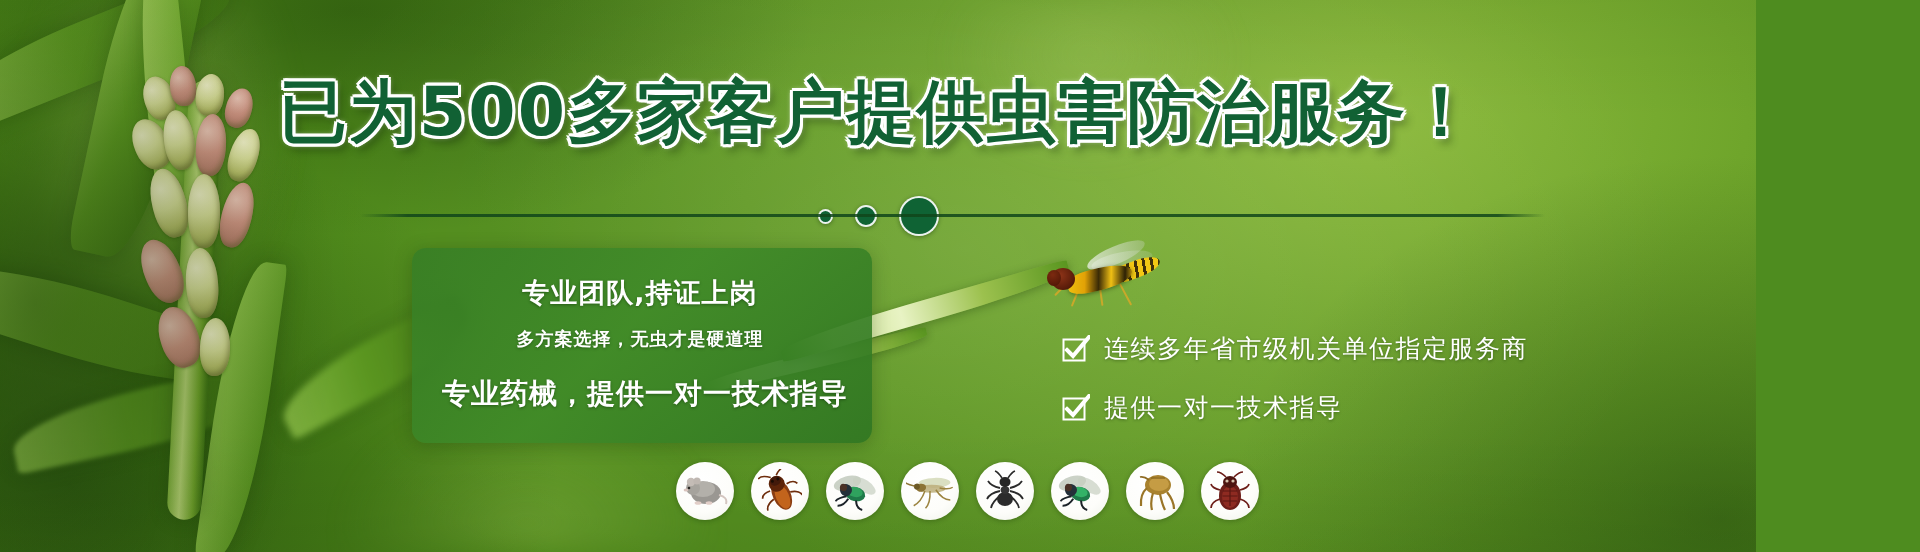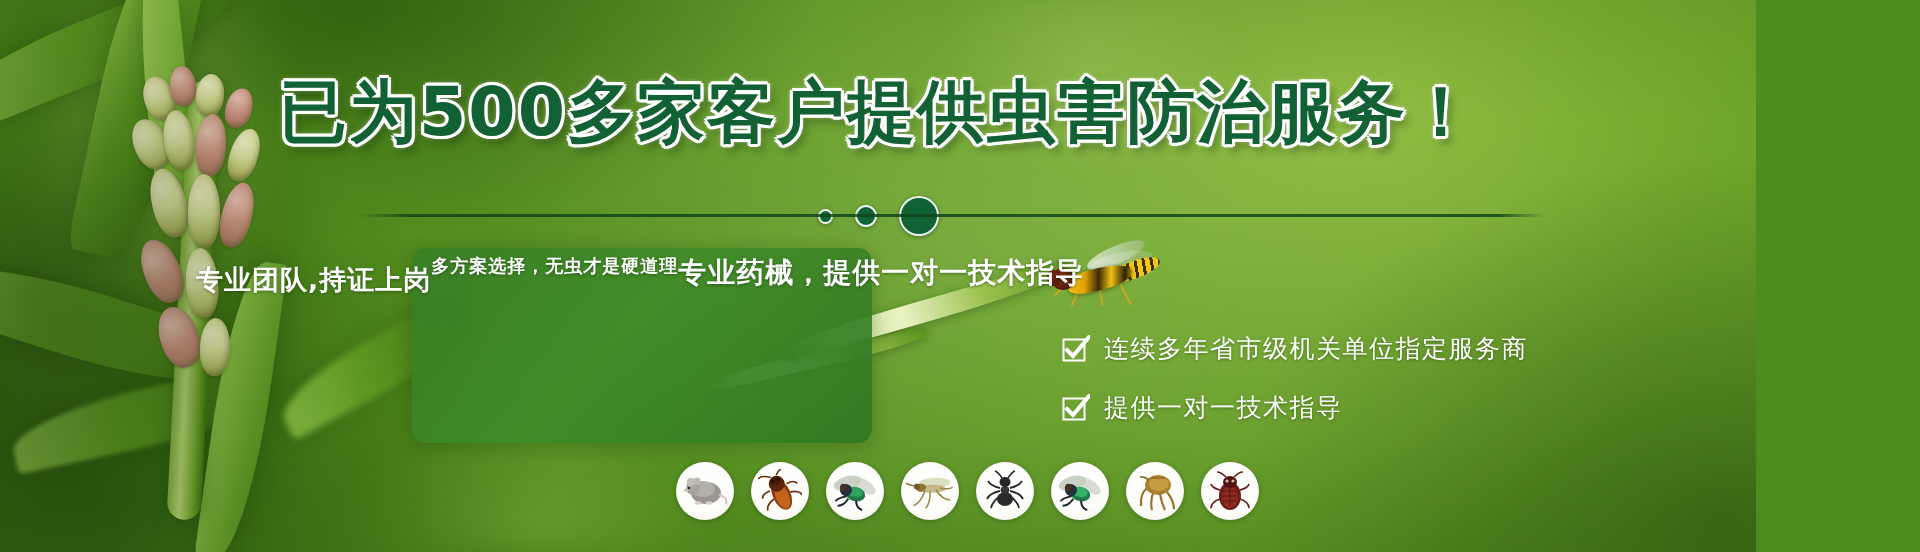--- a/index.html
+++ b/index.html
@@ -168,32 +168,32 @@
   .dot.m { width:22px; height:22px; }
   .dot.l { width:40px; height:40px; }
 
   
   .panel {
     position:absolute; left:412px; top:248px;
     width:460px; height:195px;
     border-radius:14px 14px 14px 14px;
     background:linear-gradient(135deg, rgba(52,124,38,.80) 0%, rgba(62,138,40,.88) 45%, rgba(48,118,34,.92) 100%);
     box-shadow:0 3px 18px rgba(16,44,6,.26);
-    display:flex; flex-direction:row; justify-content:center;
+    display:flex; flex-direction:column; justify-content:center;
     padding:6px 26px 10px 22px;
   }
   .panel-line {
     color:#ffffff; text-align:center; white-space:nowrap;
     font-family:"DejaVu Sans","Liberation Sans",sans-serif;
     font-weight:bold;
     text-shadow:0 1px 3px rgba(12,38,4,.45);
   }
   .panel-line.r1 { font-size:27px; letter-spacing:1px; margin:8px 0 16px 0; }
   .panel-line.r2 { font-size:18px; letter-spacing:1px; margin:0 0 16px 0; }
-  .panel-line.r3 { font-size:28px; letter-spacing:1px; margin:0; }
+  .panel-line.r3 { font-size:28px; letter-spacing:1px; margin:8px; }
 
   
   .bullets { position:absolute; left:1062px; top:332px; display:flex; flex-direction:column; gap:26px; }
   .bullet { display:flex; align-items:center; gap:14px; }
   .cbox { width:28px; height:28px; flex:0 0 auto; position:relative; }
   .cbox svg { display:block; }
   .bullet-text {
     color:#ffffff; font-size:25px; letter-spacing:1.5px; white-space:nowrap;
     font-family:Liberation Sans, sans-serif;
     text-shadow:0 1px 3px rgba(12,38,4,.40);

